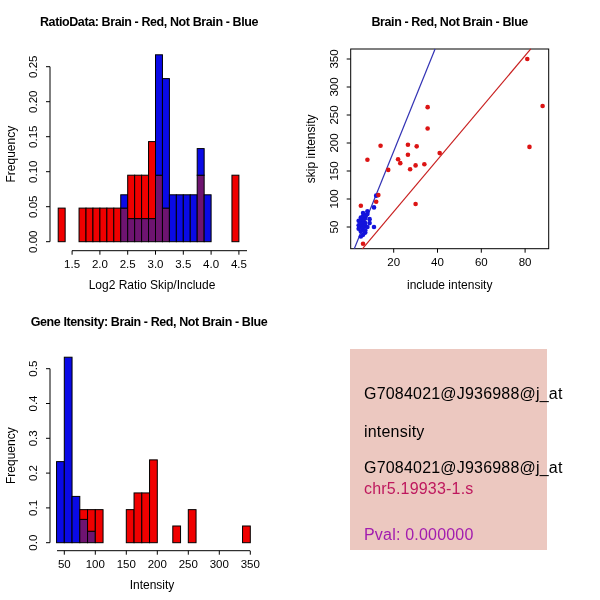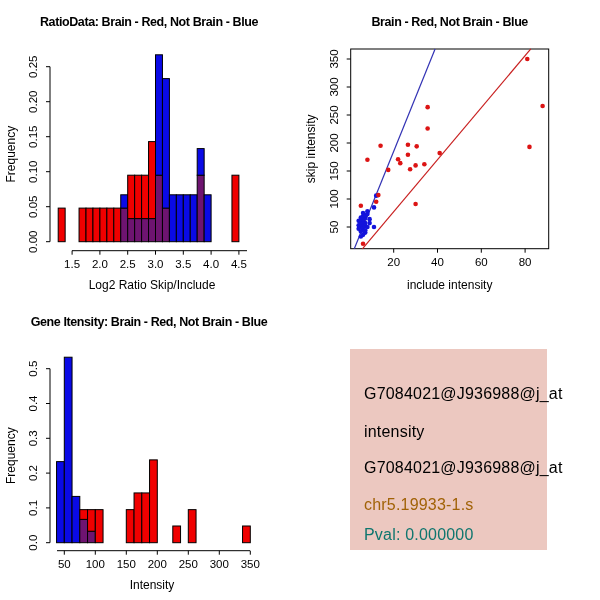--- a/index.html
+++ b/index.html
@@ -216,16 +216,16 @@
         <rect x="172.8" y="225.99599999999998" width="7.75" height="16.704000000000008" fill="#F00000" stroke="#000000" stroke-width="1"></rect>
         <rect x="188.3" y="209.64" width="7.75" height="33.06" fill="#F00000" stroke="#000000" stroke-width="1"></rect>
         <rect x="242.55" y="225.99599999999998" width="7.75" height="16.704000000000008" fill="#F00000" stroke="#000000" stroke-width="1"></rect>
       </svg>
   </div>
   <div class="panel" id="info-panel">
     <div class="info-box" style="background: rgb(236, 200, 192);"></div>
     <span class="info-line" style="top: 85px; color: rgb(0, 0, 0);">G7084021@J936988@j_at</span>
     <span class="info-line" style="top: 123px; color: rgb(0, 0, 0);">intensity</span>
     <span class="info-line" style="top: 159px; color: rgb(0, 0, 0);">G7084021@J936988@j_at</span>
-    <span class="info-line" style="top: 196px; color: #a16207;">chr5.19933-1.s</span>
-    <span class="info-line" style="top: 226px; color: #0f766e;">Pval: 0.000000</span>
+    <span class="info-line" style="top: 180px; color: #be185d;">chr5.19933-1.s</span>
+    <span class="info-line" style="top: 226px; color: #a21caf;">Pval: 0.000000</span>
   </div>
 </div>
 
 </body></html>

